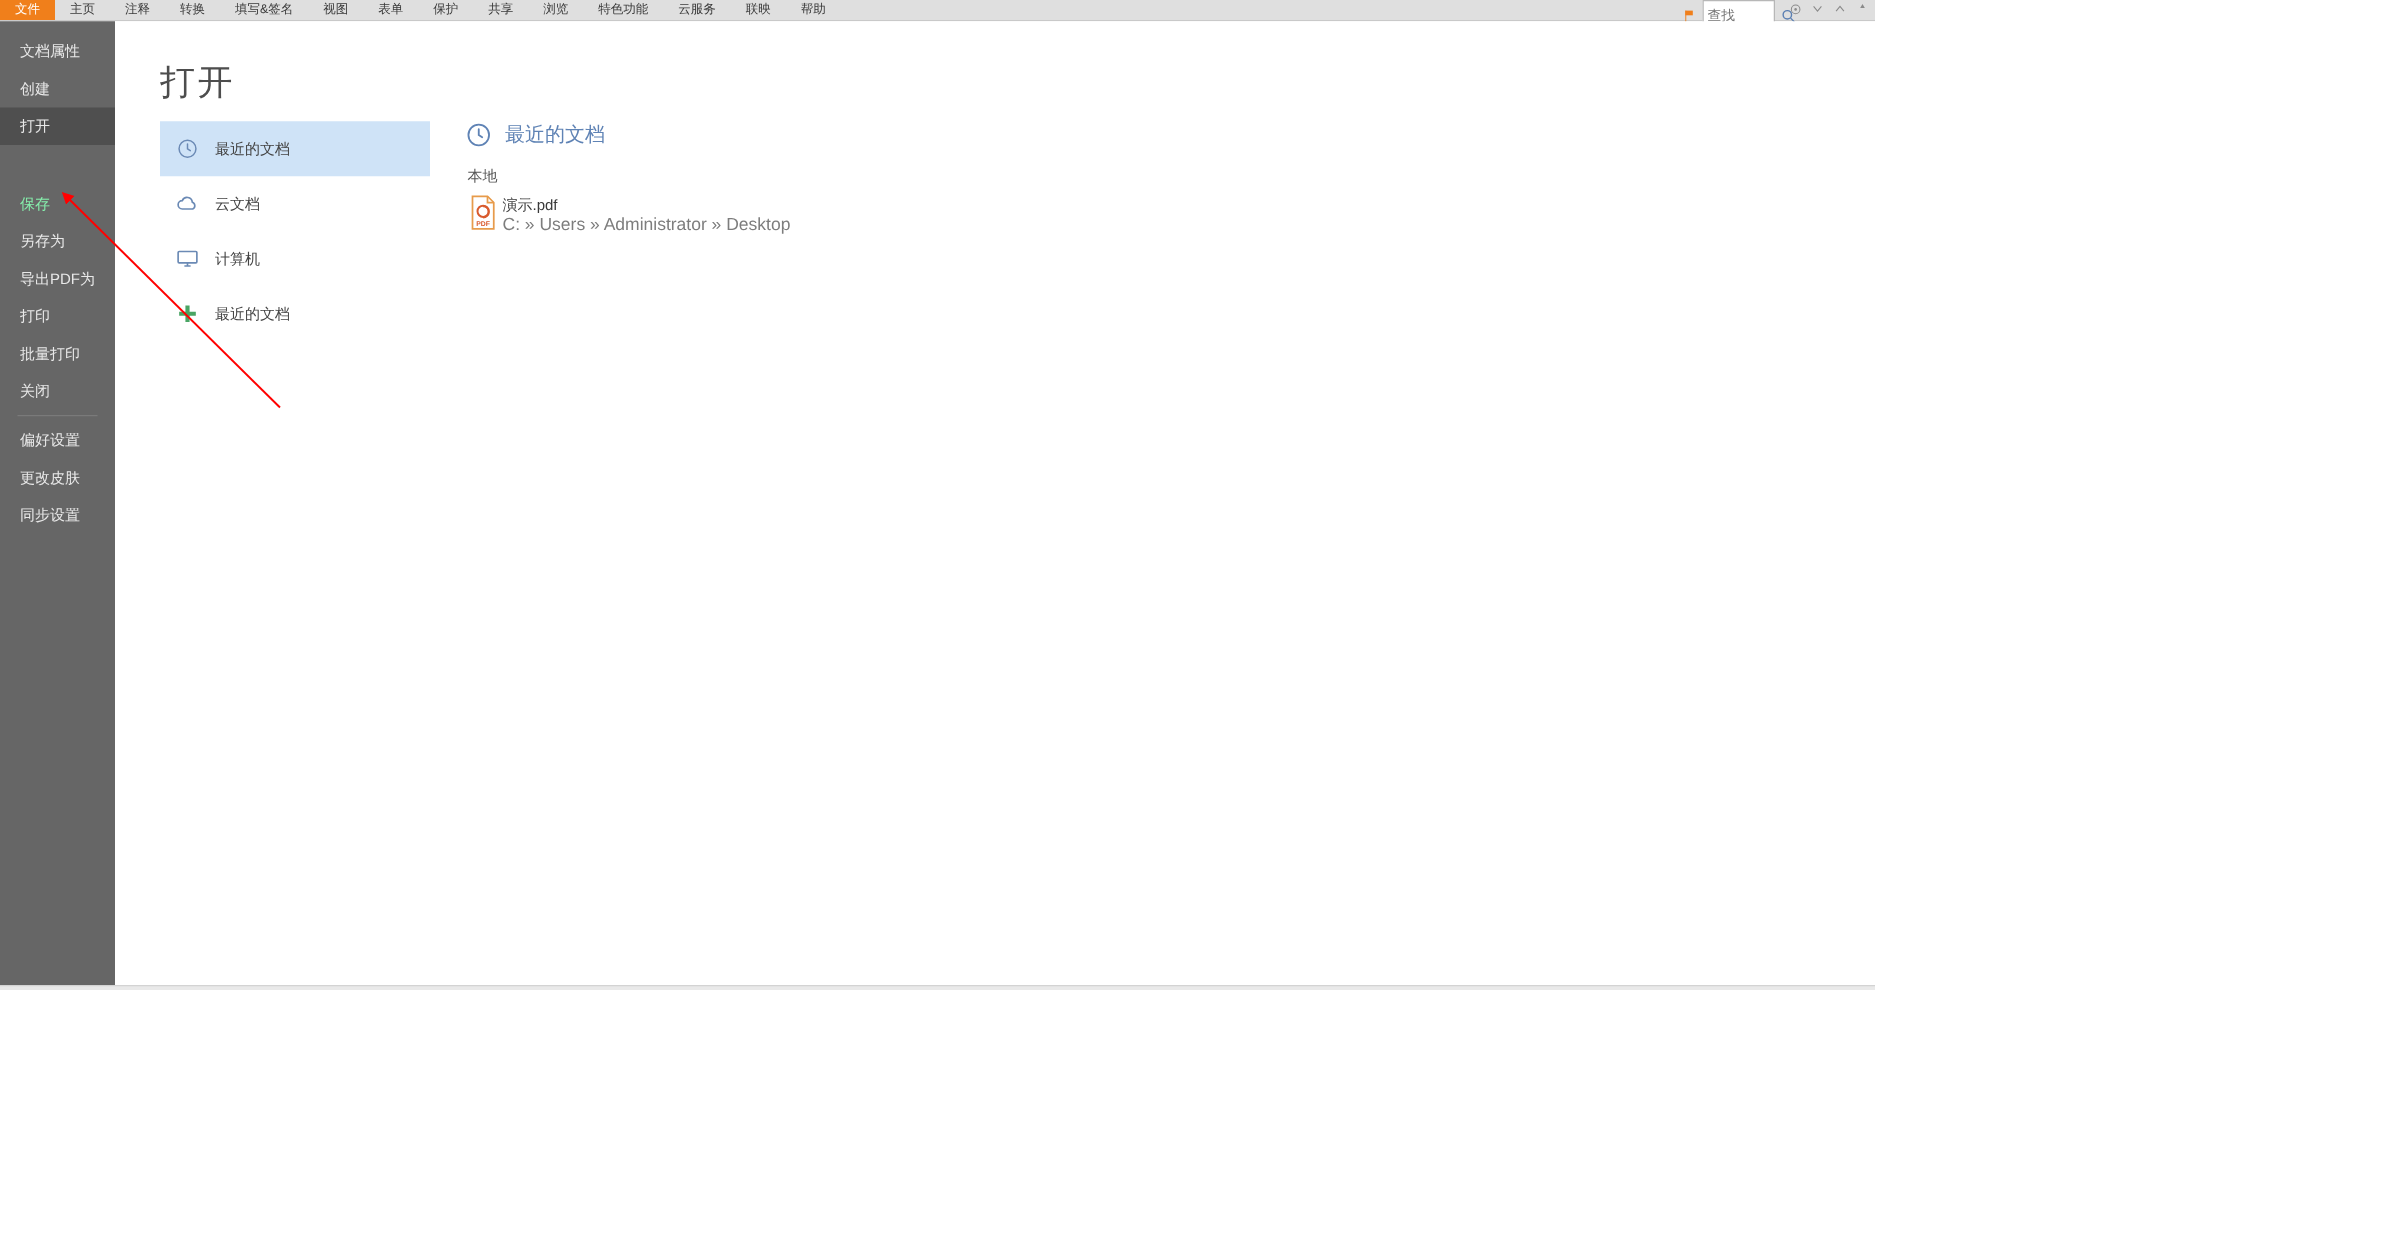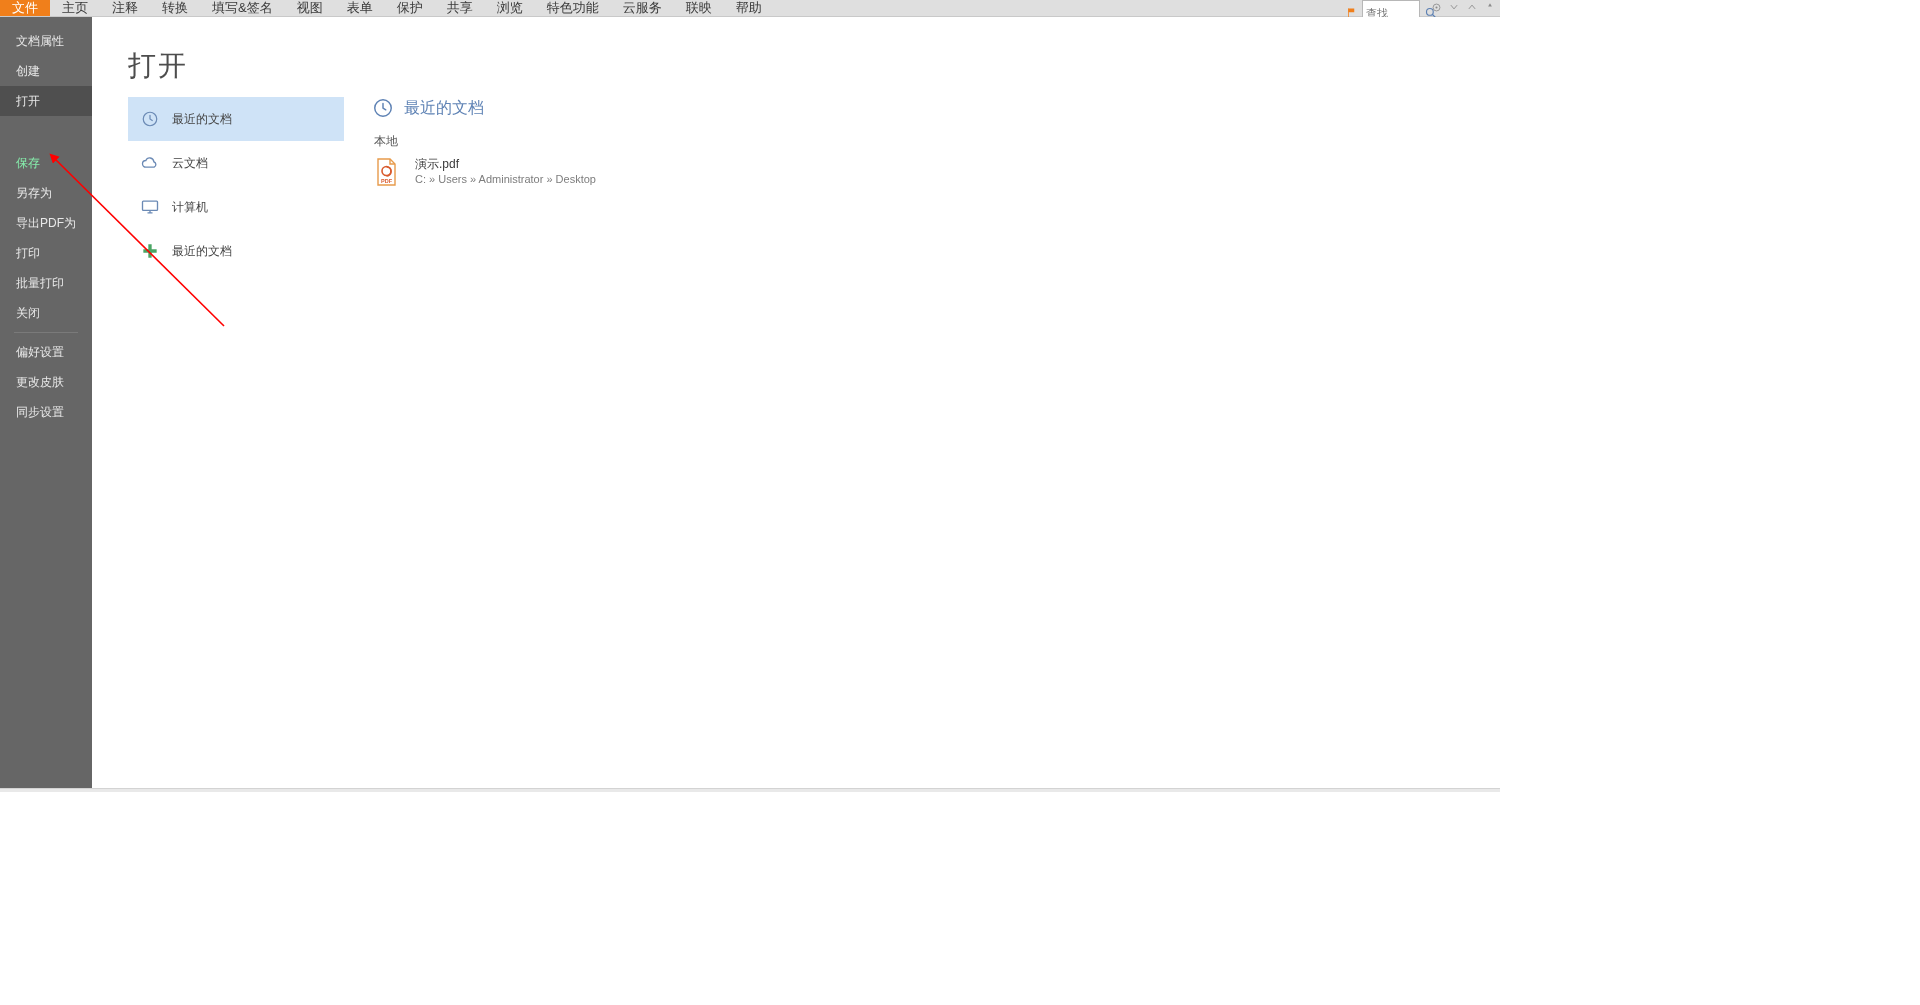--- a/index.html
+++ b/index.html
@@ -1,21 +1,21 @@
 <!DOCTYPE html>
 <html><head>
 <meta charset="utf-8">
 <style>
   * { box-sizing: border-box; margin: 0; padding: 0; }
   html, body { width: 100%; height: 100%; font-family: "Microsoft YaHei", "Segoe UI", Arial, sans-serif; font-size: 12px; color: #333; background: #fff; overflow: hidden; }
   .app { width: 1500px; height: 792px; position: relative; background: #fff; }
 
   
   .ribbon { height: 17px; background: #dfdfdf; border-bottom: 1px solid #c9c9c9; display: flex; align-items: stretch; position: relative; }
-  .ribbon-tab { padding: 0 12px; font-size: 13px; line-height: 16px; color: #3a3a3a; cursor: default; }
+  .ribbon-tab { padding: 0 12px; font-size: 10px; line-height: 16px; color: #3a3a3a; cursor: default; }
   .ribbon-tab.active { background: #f07f1b; color: #fff; }
   .ribbon-search { position: absolute; right: 62px; top: 0; display:flex; align-items:center; gap:4px; }
   .ribbon-search .flag-icon { width:12px; height:12px; display:inline-flex; align-items:center; justify-content:center; color:#f07f1b; font-size:10px;}
   .ribbon-search input { width: 58px; height: 14px; border: 1px solid #b7b7b7; background: #fff; font-size: 11px; padding: 12px 3px; color:#777;}
   .ribbon-search .mag { width:14px; height:14px; display:inline-flex; align-items:center; justify-content:center; color:#5b7fb2;}
   .ribbon-right-icons { position:absolute; right:4px; top:0; display:flex; gap:6px; align-items:center; color:#888; font-size:10px;}
   .ribbon-right-icons span { width:12px; height:14px; display:inline-flex; align-items:center; justify-content:center; }
 
   
   .backstage { position:absolute; left:0; top:17px; bottom:0; width:92px; background:#666666; color:#e8e8e8; padding-top:9px; }
@@ -33,24 +33,24 @@
   .src { height:44px; display:flex; align-items:center; gap:12px; padding-left:12px; color:#444; cursor:default; }
   .src.active { background:#cfe3f7; }
   .src .ic { width:20px; height:20px; display:inline-flex; align-items:center; justify-content:center; color:#6b8ab5; }
   .src .ic.add { color:#4aa564; font-size:20px; font-weight:bold; line-height:1;}
 
   
   .recent { position:absolute; left:280px; right:20px; top:80px; }
   .recent-head { display:flex; align-items:center; gap:10px; color:#5f83b5; font-size:16px; margin-bottom:14px;}
   .recent-head .clk { width:22px; height:22px; }
   .group-label { font-size:12px; color:#555; margin:2px 0 4px 2px;}
-  .file-row { display:flex; align-items:flex-end; gap:17px; padding:2px 0 0 2px; }
+  .file-row { display:flex; align-items:flex-start; gap:4px; padding:2px 0 0 2px; }
   .file-ic { width:24px; height:28px; }
   .file-name { font-size:12px; color:#3a3a3a; line-height:16px;}
-  .file-path { font-size:11px; color:#7d7d7d; line-height:14px;}
+  .file-path { font-size:14px; color:#7d7d7d; line-height:14px;}
 
   
   .arrow-overlay { position:absolute; left:0; top:0; pointer-events:none; }
 
   
   .statusbar { position:absolute; left:0; right:0; bottom:0; height:4px; background:#e9e9e9; border-top:1px solid #d3d3d3;}
 </style>
 </head>
 <body>
 

